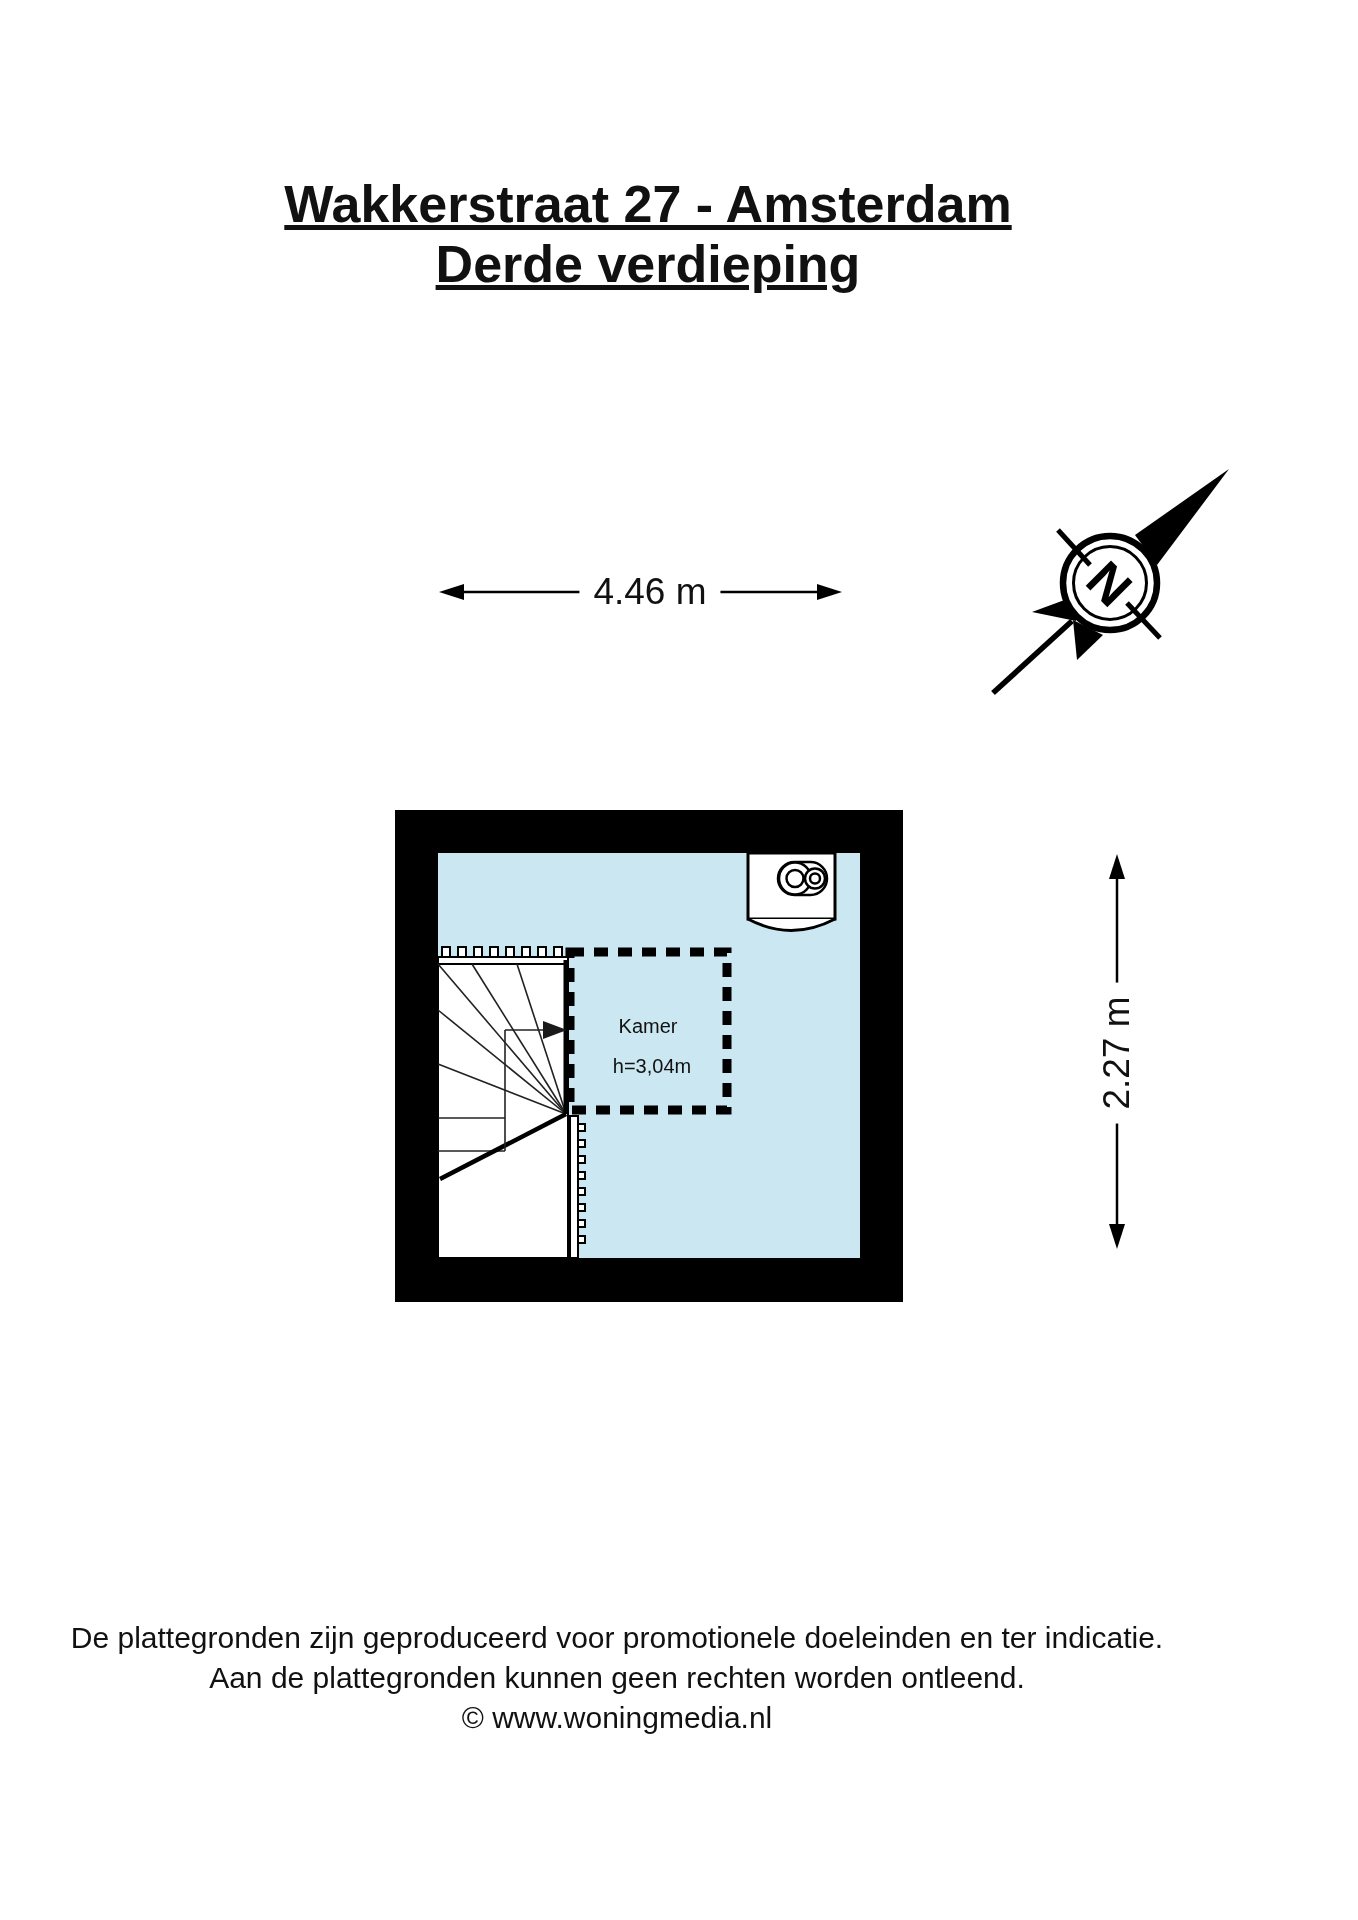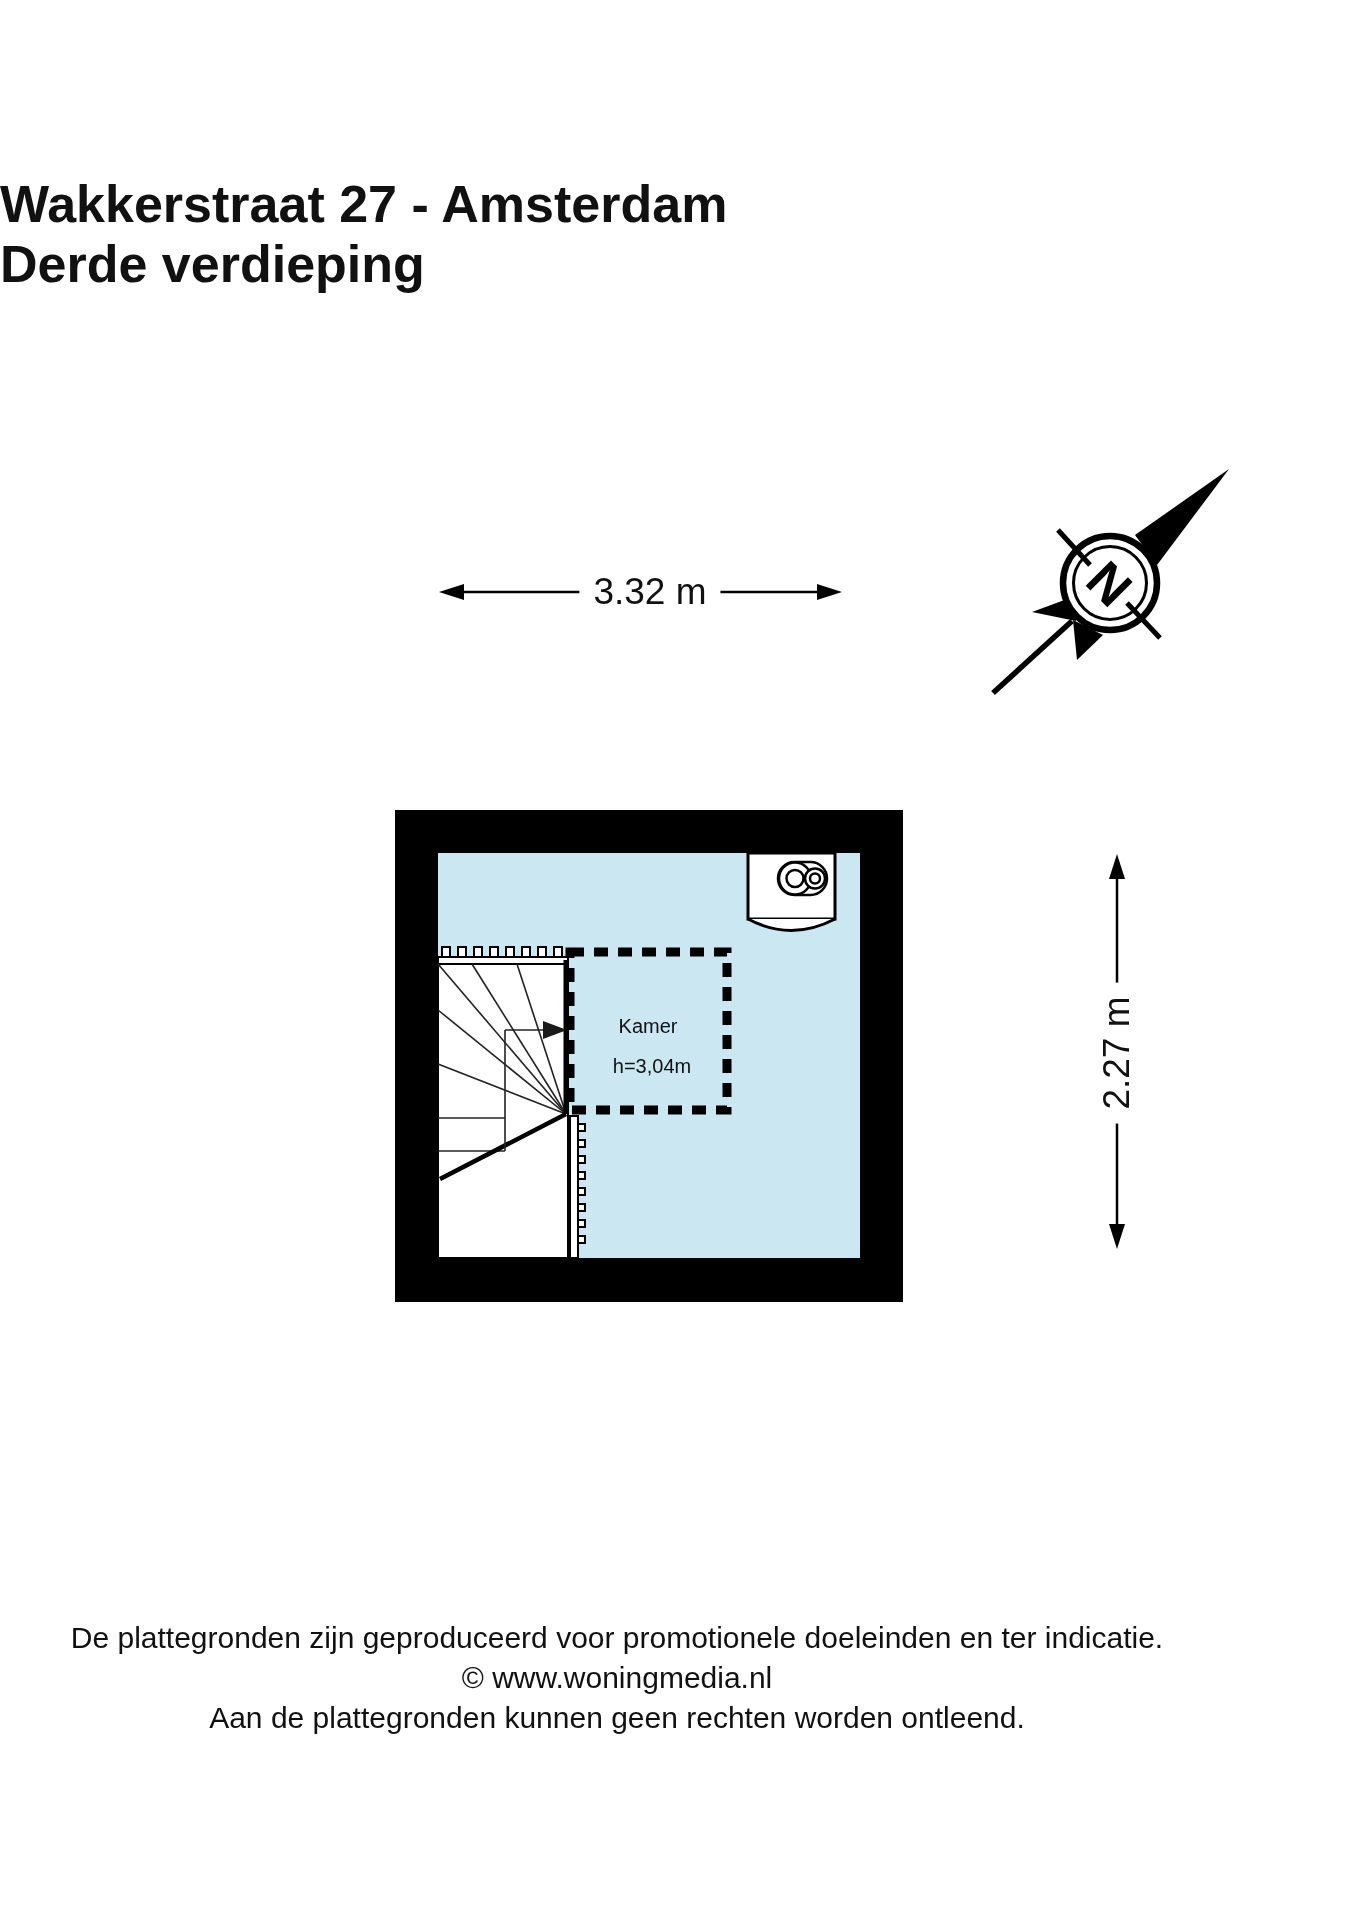--- a/index.html
+++ b/index.html
@@ -6,21 +6,21 @@
   .page{
     position:relative;
     width:1358px;height:1920px;
     background:#ffffff;
     font-family:"Liberation Sans","DejaVu Sans",sans-serif;
     color:#1a1a1a;
     overflow:hidden;
   }
   .title-block{
     position:absolute;left:0;top:174px;width:1296px;
-    text-align:left;font-weight:bold;font-size:52px;line-height:60px;color:#111;
+    text-align:center;font-weight:bold;font-size:52px;line-height:60px;color:#111;text-decoration:underline;
   }
   .dim-label{
     position:absolute;background:#ffffff;padding:0 14px;
     font-size:37px;color:#111;white-space:nowrap;
     transform:translate(-50%,-50%);
   }
   .dim-label.vertical{transform:translate(-50%,-50%) rotate(-90deg);}
   .room-label{
     position:absolute;transform:translate(-50%,-50%);
     font-size:20px;color:#111;white-space:nowrap;
@@ -51,21 +51,21 @@
     <line x1="98" y1="100" x2="130" y2="135" stroke="#000" stroke-width="5"></line>
     <line x1="167" y1="173" x2="200" y2="208" stroke="#000" stroke-width="5"></line>
     <text x="150" y="172" text-anchor="middle" font-family="Liberation Sans, DejaVu Sans, sans-serif" font-size="52" font-weight="bold" fill="#000" transform="rotate(45 150 153)">N</text>
   </svg>
 
   <svg style="left:438px;top:575px;" width="405" height="34" viewBox="0 0 405 34">
     <line x1="20" y1="17" x2="385" y2="17" stroke="#000" stroke-width="2.5"></line>
     <polygon points="1,17 26,9 26,25" fill="#000"></polygon>
     <polygon points="404,17 379,9 379,25" fill="#000"></polygon>
   </svg>
-  <div class="dim-label" style="left:650px;top:592px;">3.32 m</div>
+  <div class="dim-label" style="left:650px;top:592px;">4.46 m</div>
 
   <svg style="left:1100px;top:853px;" width="34" height="397" viewBox="0 0 34 397">
     <line x1="17" y1="20" x2="17" y2="377" stroke="#000" stroke-width="2.5"></line>
     <polygon points="17,1 9,26 25,26" fill="#000"></polygon>
     <polygon points="17,396 9,371 25,371" fill="#000"></polygon>
   </svg>
   <div class="dim-label vertical" style="left:1117px;top:1053px;">2.27 m</div>
 
   <svg style="left:395px;top:810px;" width="508" height="492" viewBox="0 0 508 492">
 
@@ -131,17 +131,17 @@
     </g>
 
     <rect x="175" y="142" width="157" height="158" fill="none" stroke="#000" stroke-width="9" stroke-dasharray="14 10"></rect>
   </svg>
 
   <div class="room-label" style="left:648px;top:1026px;">Kamer</div>
   <div class="room-label" style="left:652px;top:1066px;">h=3,04m</div>
 
   <div class="footer">
     <div>De plattegronden zijn geproduceerd voor promotionele doeleinden en ter indicatie.</div>
+    <div>Aan de plattegronden kunnen geen rechten worden ontleend.</div>
     <div>© www.woningmedia.nl</div>
-    <div>Aan de plattegronden kunnen geen rechten worden ontleend.</div>
   </div>
 
 </div>
 
 </body></html>

